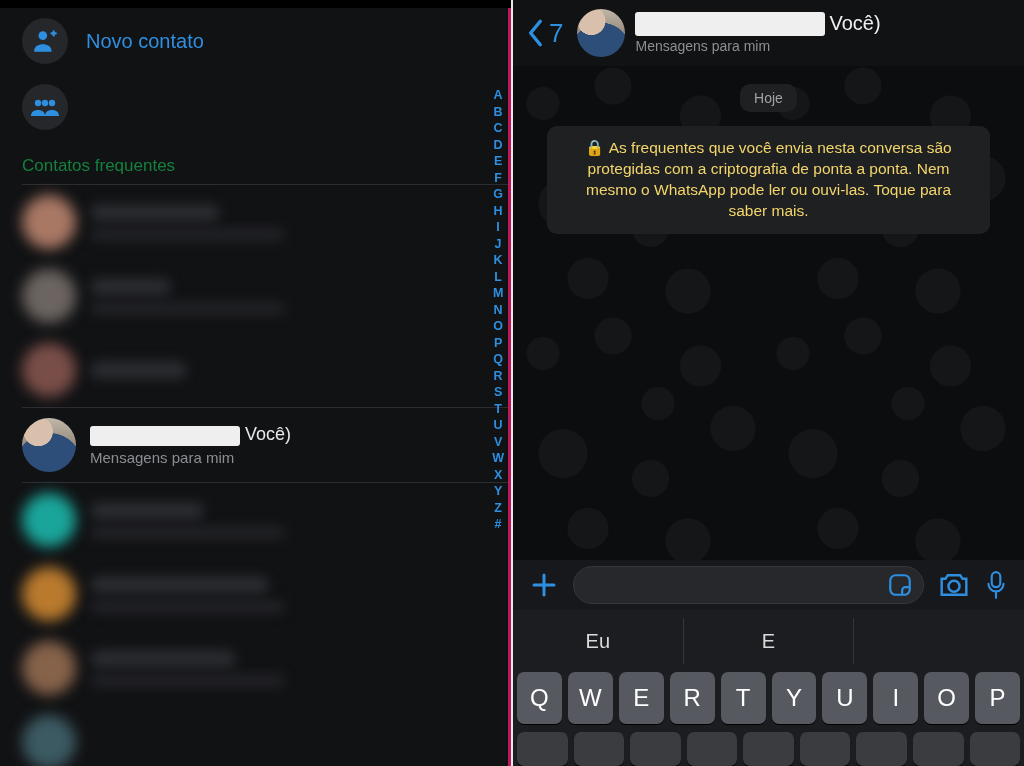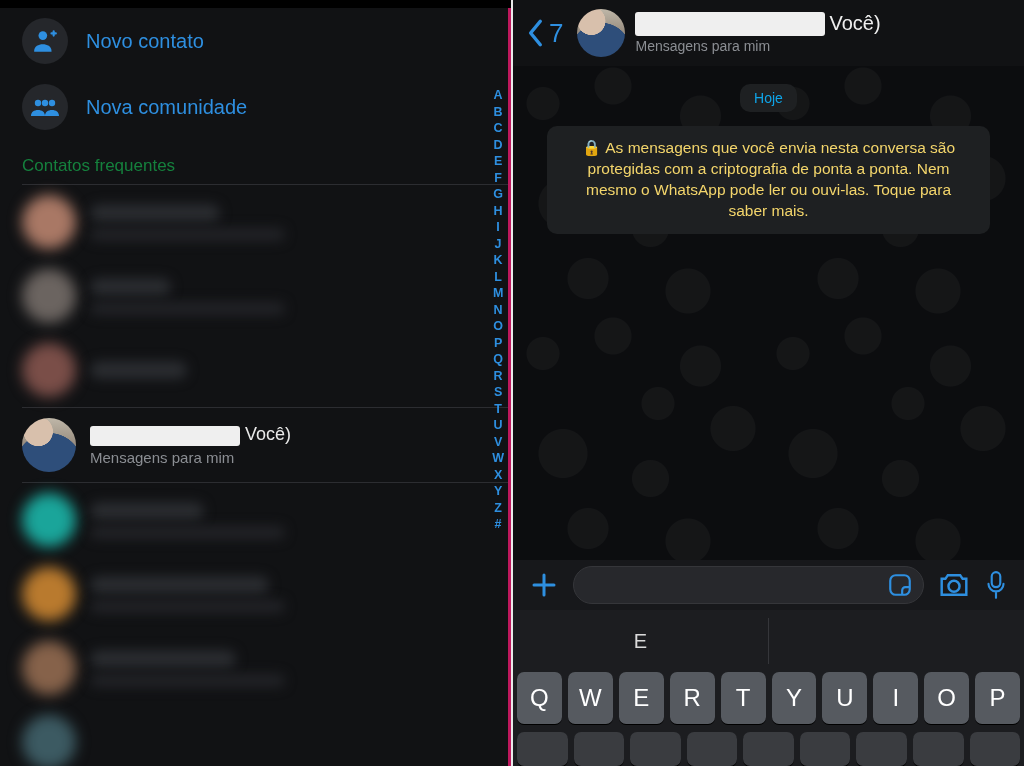--- a/index.html
+++ b/index.html
@@ -58,21 +58,21 @@
       radial-gradient(circle at 75% 20%, rgba(255,255,255,0.035) 0 20px, transparent 21px),
       radial-gradient(circle at 88% 45%, rgba(255,255,255,0.035) 0 22px, transparent 23px),
       radial-gradient(circle at 20% 55%, rgba(255,255,255,0.035) 0 24px, transparent 25px),
       radial-gradient(circle at 55% 65%, rgba(255,255,255,0.035) 0 18px, transparent 19px),
       radial-gradient(circle at 30% 85%, rgba(255,255,255,0.035) 0 20px, transparent 21px),
       radial-gradient(circle at 70% 90%, rgba(255,255,255,0.035) 0 22px, transparent 23px),
       radial-gradient(circle at 58% 35%, rgba(255,255,255,0.035) 0 16px, transparent 17px);
     background-size: 250px 250px;
     padding:18px 18px 0 18px;
   }
-  .date-badge { margin:0 auto 14px auto; width:fit-content; background:#1e2022; color:#0ea5e9; font-size:14px; padding:6px 14px; border-radius:10px;}
+  .date-badge { margin:0 auto 14px auto; width:fit-content; background:#1e2022; color:#a3a3a3; font-size:14px; padding:6px 14px; border-radius:10px;}
   .encryption-notice { margin:0 16px; background:#1e2022; border-radius:10px; padding:12px 18px; color:#f3d56b; font-size:15.5px; line-height:1.35; text-align:center;}
   .encryption-notice .lock { color:#f3d56b; margin-right:4px;}
 
   .input-bar { position:absolute; left:0; right:0; bottom:156px; height:50px; display:flex; align-items:center; gap:14px; padding:0 16px; background:#17181b;}
   .plus { color:#2e8fe0; }
   .msg-input { flex:1; height:38px; border-radius:19px; background:#27282c; border:1px solid #35363a; display:flex; align-items:center; justify-content:flex-end; padding:0 10px;}
   .sticker-icn { color:#2e8fe0; }
   .cam, .mic { color:#2e8fe0; }
 
   .keyboard { position:absolute; left:0; right:0; bottom:0; height:156px; background:#1c1d20; display:flex; flex-direction:column; gap:8px; padding-top:8px;}
@@ -107,21 +107,20 @@
 
     <div class="action-row">
       <div class="icon-circle">
         <svg width="30" height="20" viewBox="0 0 30 20" fill="#2e8fe0">
             <circle cx="8" cy="6" r="3.2"></circle>
             <circle cx="15" cy="6" r="3.2"></circle>
             <circle cx="22" cy="6" r="3.2"></circle>
             <path d="M1 19c0-4 3-6 7-6s7 2 7 6zM15 19c0-4 3-6 7-6s7 2 7 6z"></path>
           </svg>
       </div>
-      <span class="action-label">Nova comunidade</span>
     </div>
 
     <div class="section-header">Contatos frequentes</div>
     <div class="divider"></div>
 
     <div class="contact-row">
       <div class="avatar blurred" style="background:#a97865;"></div>
       <div class="contact-text" style="width:70%">
         <div class="blurred-bar" style="width:40%"></div>
         <div class="blurred-bar sm"></div>
@@ -227,21 +226,21 @@
         <div class="name">
           <span class="name-redact"></span><span>Você)</span>
         </div>
         <div class="sub">Mensagens para mim</div>
       </div>
     </div>
 
     <div class="chat-bg">
       <div class="date-badge">Hoje</div>
       <div class="encryption-notice">
-        <span class="lock">🔒</span><span>As mensagens que você envia nesta conversa são protegidas com a criptografia de ponta a ponta. Nem mesmo o WhatsApp pode ler ou ouvi-las. Toque para saber mais.</span>
+        <span class="lock">🔒</span><span>As frequentes que você envia nesta conversa são protegidas com a criptografia de ponta a ponta. Nem mesmo o WhatsApp pode ler ou ouvi-las. Toque para saber mais.</span>
       </div>
     </div>
 
     <div class="input-bar">
       <div class="plus">
         <svg width="30" height="30" viewBox="0 0 24 24" stroke="#2e8fe0" stroke-width="2.4" fill="none" stroke-linecap="round">
             <path d="M12 4v16M4 12h16"></path>
           </svg>
       </div>
       <div class="msg-input">
@@ -261,20 +260,21 @@
       <div class="mic">
         <svg width="24" height="30" viewBox="0 0 20 28" fill="none" stroke="#2e8fe0" stroke-width="2" stroke-linecap="round">
             <rect x="6" y="2" width="8" height="14" rx="4"></rect>
             <path d="M3 13a7 7 0 0 0 14 0M10 20v6"></path>
           </svg>
       </div>
     </div>
 
     <div class="keyboard">
       <div class="suggestions">
+        <div>Eu</div>
         <div>E</div>
         <div></div>
       </div>
       <div class="key-row" id="krow1">
           <div class="key">Q</div>
           <div class="key">W</div>
           <div class="key">E</div>
           <div class="key">R</div>
           <div class="key">T</div>
           <div class="key">Y</div>

